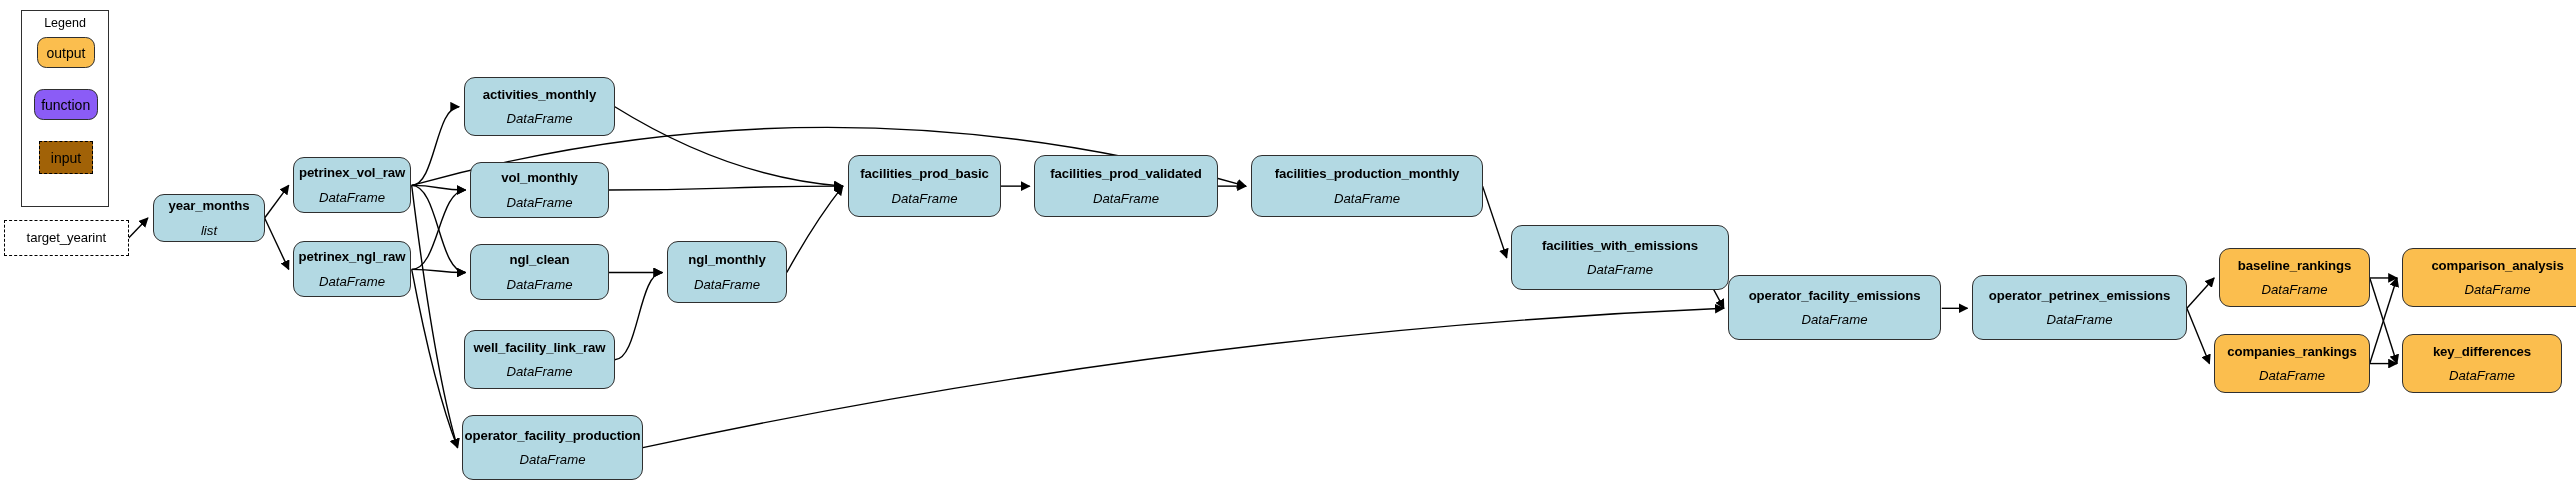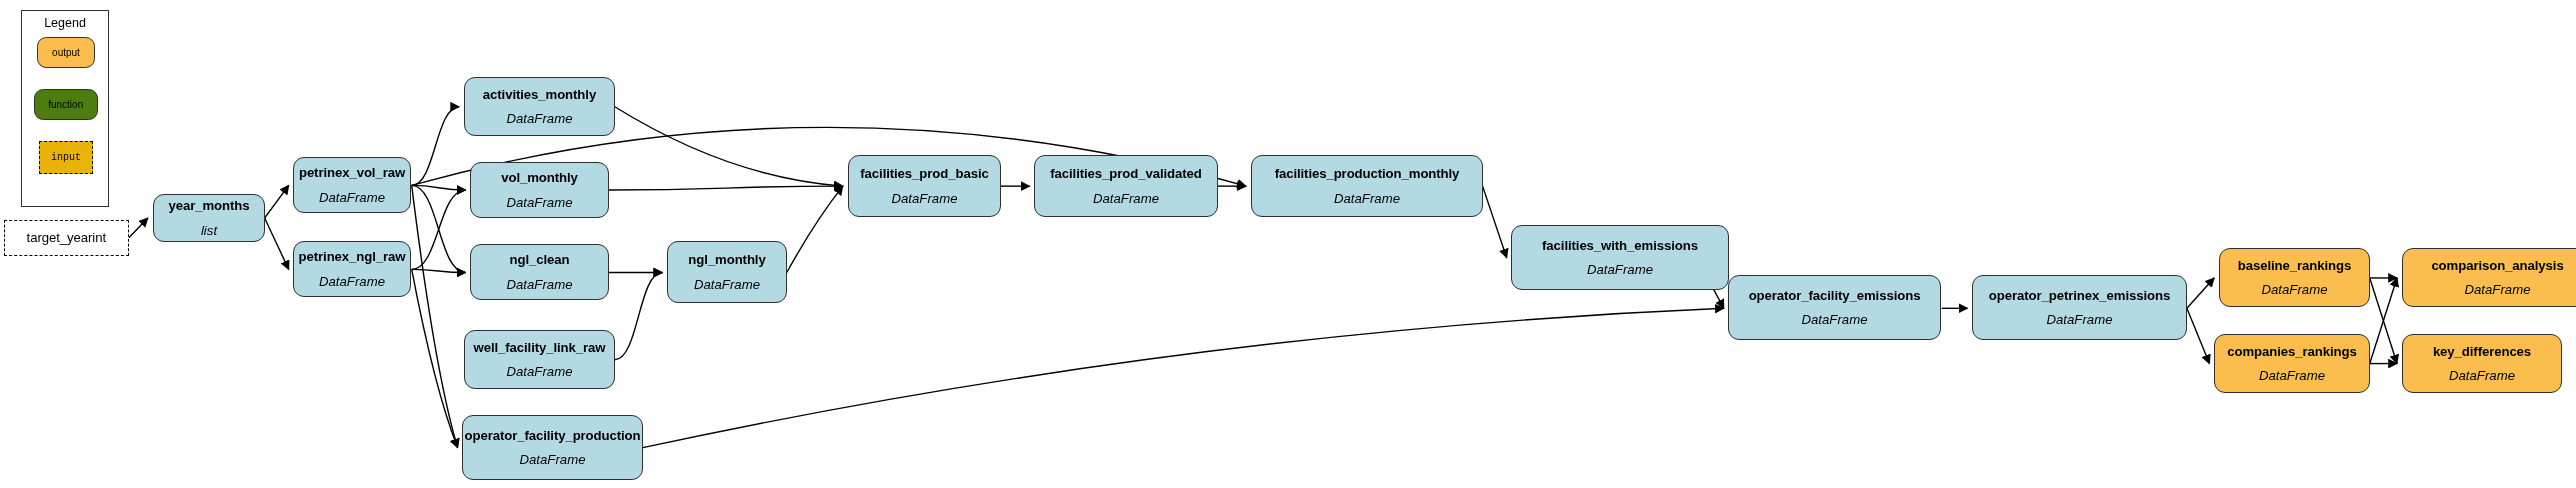--- a/index.html
+++ b/index.html
@@ -94,30 +94,29 @@
     color: #000000;
   }
   .legend-chip {
     position: absolute;
     box-sizing: border-box;
     display: flex;
     align-items: center;
     justify-content: center;
     border: 1.2px solid #2f2f2f;
     border-radius: 9.3px;
-    font-size: 10px;
+    font-size: 14px;
     color: #000000;
   }
   .legend-chip.out { background: #fbbe4e; }
-  .legend-chip.fn  { background: #4d7c0f; justify-content: center; }
+  .legend-chip.fn  { background: #8b5cf6; justify-content: center; }
   .legend-chip.inp {
-    background: #eab308;
+    background: #a16207;
     border: 1.4px dashed #000000;
     border-radius: 0;
-    font-family: Liberation Mono, monospace;
   }
 </style>
 </head>
 <body>
 
 <div id="canvas">
 
   <svg id="edge-layer" viewBox="0 0 3310 628">
     <defs>
       <marker id="arrow" viewBox="0 0 10 10" refX="9" refY="5" markerWidth="7" markerHeight="7" orient="auto-start-reverse">

